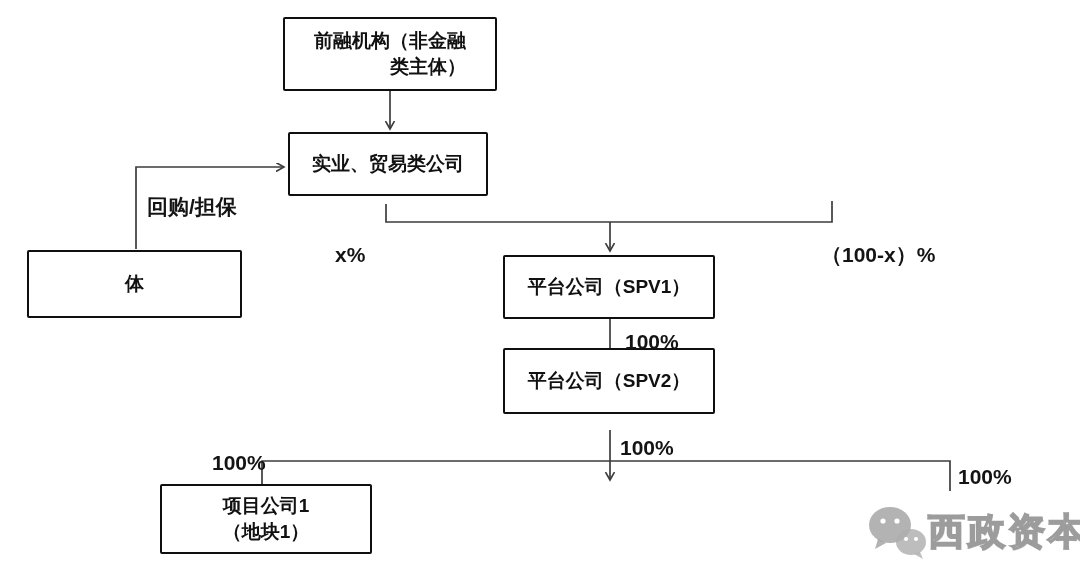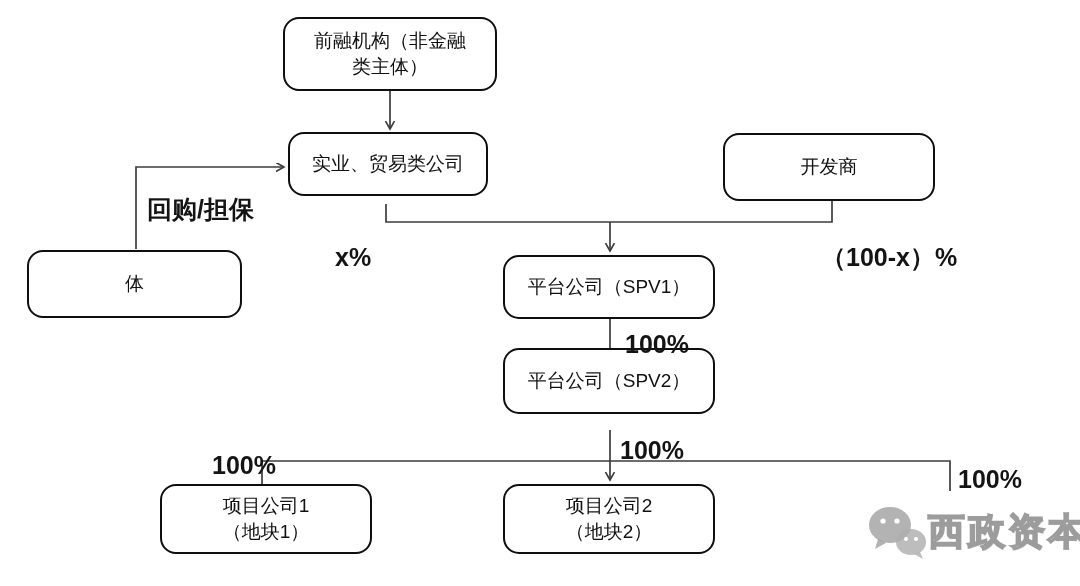--- a/index.html
+++ b/index.html
@@ -2,27 +2,27 @@
 <html><head>
 <meta charset="utf-8">
 <style>
   html,body{margin:0;padding:0;background:#ffffff;}
   #canvas{
     position:relative;width:1080px;height:586px;background:#ffffff;overflow:hidden;
     font-family:"Liberation Sans","DejaVu Sans",sans-serif;color:#111111;
   }
   #connectors{position:absolute;left:0;top:0;width:1080px;height:586px;}
   .node{
-    position:absolute;box-sizing:border-box;border:2.6px solid #0f0f0f;border-radius:16px;
+    position:absolute;box-sizing:border-box;border:2.6px solid #0f0f0f;border-radius:2px;
     background:#ffffff;display:flex;align-items:center;justify-content:center;
-    text-align:center;font-weight:normal;font-size:19px;line-height:26px;z-index:2;
+    text-align:right;font-weight:bold;font-size:19px;line-height:26px;z-index:2;
   }
   .node-text span{display:block;}
   .edge-label{
-    position:absolute;font-weight:bold;font-size:25px;white-space:nowrap;z-index:3;
+    position:absolute;font-weight:bold;font-size:21px;white-space:nowrap;z-index:3;
     color:#141414;background:transparent;
   }
   .watermark{
     position:absolute;left:866px;top:501px;display:flex;align-items:center;z-index:4;
     pointer-events:none;opacity:0.88;
   }
   .watermark-text{
     font-size:37px;font-weight:bold;letter-spacing:3px;color:#f4f4f4;
     -webkit-text-stroke:1.6px #8f8f8f;text-shadow:1px 1px 0 #c9c9c9;white-space:nowrap;
   }
@@ -59,25 +59,20 @@
       <span>类主体）</span>
     </div>
   </div>
 
   <div class="node" style="left:288px;top:132px;width:200px;height:64px">
     <div class="node-text">
       <span>实业、贸易类公司</span>
     </div>
   </div>
 
-  <div class="node" style="left:723px;top:133px;width:212px;height:68px">
-    <div class="node-text">
-      <span>开发商</span>
-    </div>
-  </div>
 
   <div class="node" style="left:27px;top:250px;width:215px;height:68px">
     <div class="node-text">
       <span>体</span>
     </div>
   </div>
 
   <div class="node" style="left:503px;top:255px;width:212px;height:64px">
     <div class="node-text">
       <span>平台公司（SPV1）</span>
@@ -90,26 +85,20 @@
     </div>
   </div>
 
   <div class="node" style="left:160px;top:484px;width:212px;height:70px">
     <div class="node-text">
       <span>项目公司1</span>
       <span>（地块1）</span>
     </div>
   </div>
 
-  <div class="node" style="left:503px;top:484px;width:212px;height:70px">
-    <div class="node-text">
-      <span>项目公司2</span>
-      <span>（地块2）</span>
-    </div>
-  </div>
 
 
   <div class="edge-label" style="left:147px;top:193px">回购/担保</div>
 
   <div class="edge-label" style="left:335px;top:243px">x%</div>
 
   <div class="edge-label" style="left:821px;top:241px">（100-x）%</div>
 
   <div class="edge-label" style="left:625px;top:330px">100%</div>
 

